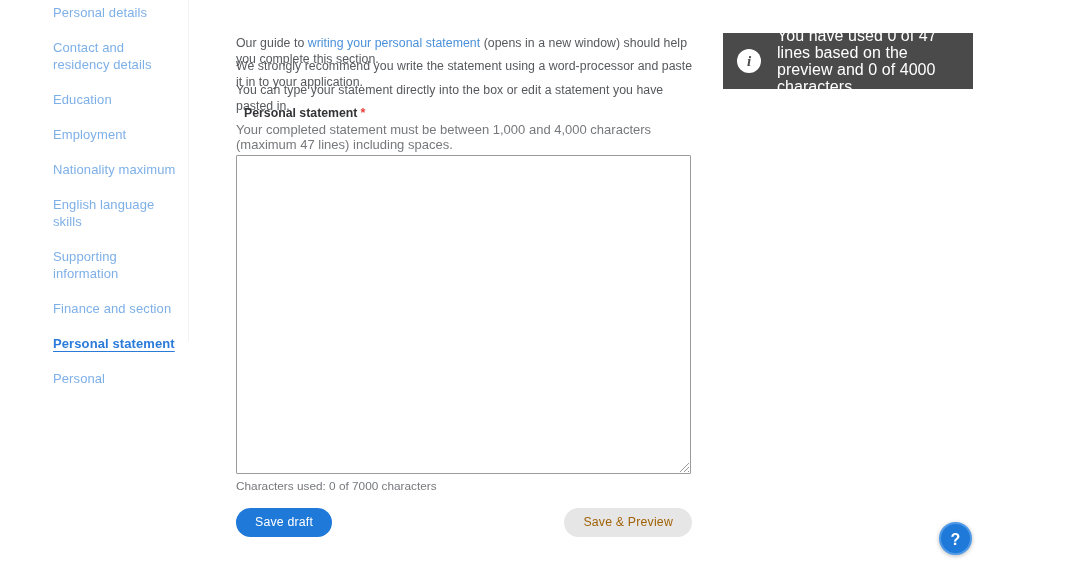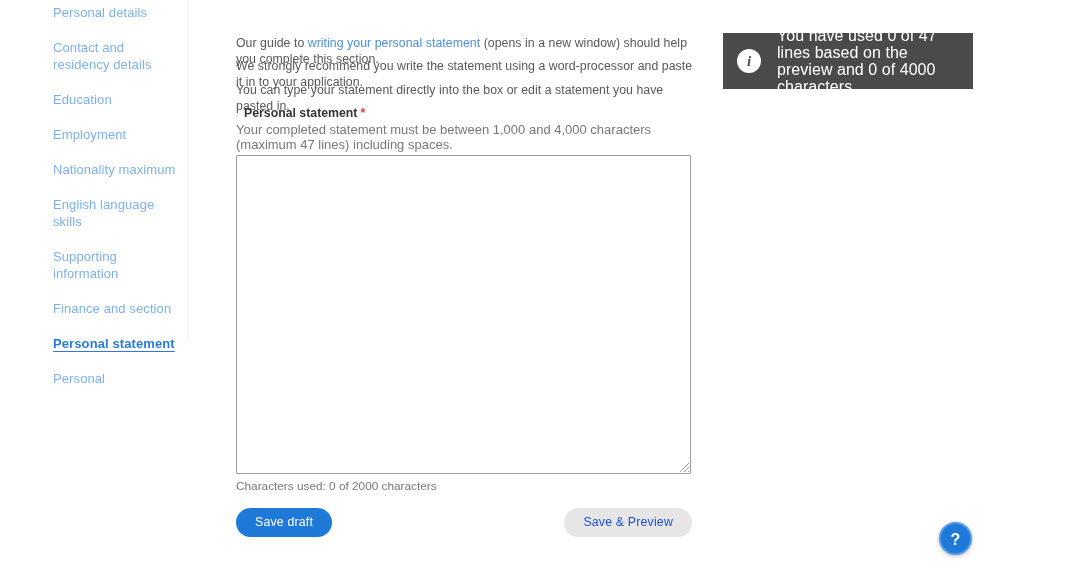--- a/index.html
+++ b/index.html
@@ -175,21 +175,21 @@
     top: 0;
     background: #1f79d8;
     color: #ffffff;
     cursor: pointer;
     text-align: center;
   }
   #btn-save-preview {
     right: 0;
     top: 0;
     background: #e6e6e6;
-    color: #1d4ed8;
+    color: #a16207;
     cursor: default;
   }
 
   
   #info-box {
     position: absolute;
     left: 723px;
     top: 33px;
     width: 250px;
     height: 56px;
@@ -294,21 +294,21 @@
     <div id="field-help">Your completed statement must be between 1,000 and 4,000 characters (maximum 47 lines) including spaces.</div>
 
     <textarea id="statement-textarea" placeholder="" style=""></textarea>
 
     <svg id="resize-grip" viewBox="0 0 11 11">
       <line x1="10" y1="1" x2="1" y2="10" stroke="#9b9b9b" stroke-width="1"></line>
       <line x1="10" y1="5" x2="5" y2="10" stroke="#9b9b9b" stroke-width="1"></line>
       <line x1="10" y1="9" x2="9" y2="10" stroke="#9b9b9b" stroke-width="1"></line>
     </svg>
 
-    <div id="char-count">Characters used: 0 of 2000 characters</div>
+    <div id="char-count">Characters used: 0 of 7000 characters</div>
 
     <div id="btn-row">
       <button class="btn" id="btn-save-draft">Save draft</button>
       <button class="btn" id="btn-save-preview" disabled="">Save &amp; Preview</button>
     </div>
 
   </main>
 
   <aside id="info-box">
     <div id="info-icon">i</div>

